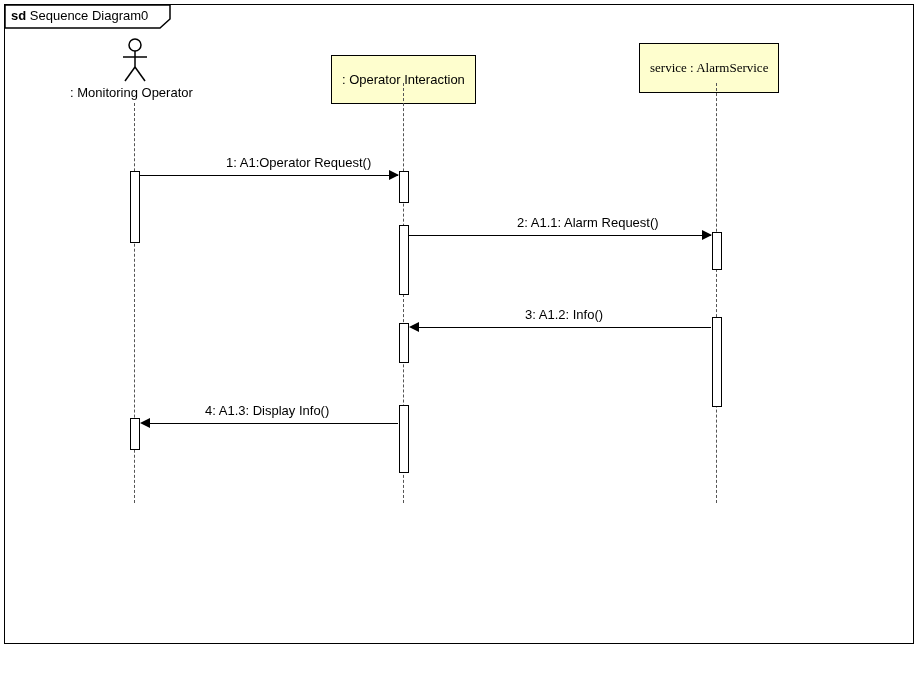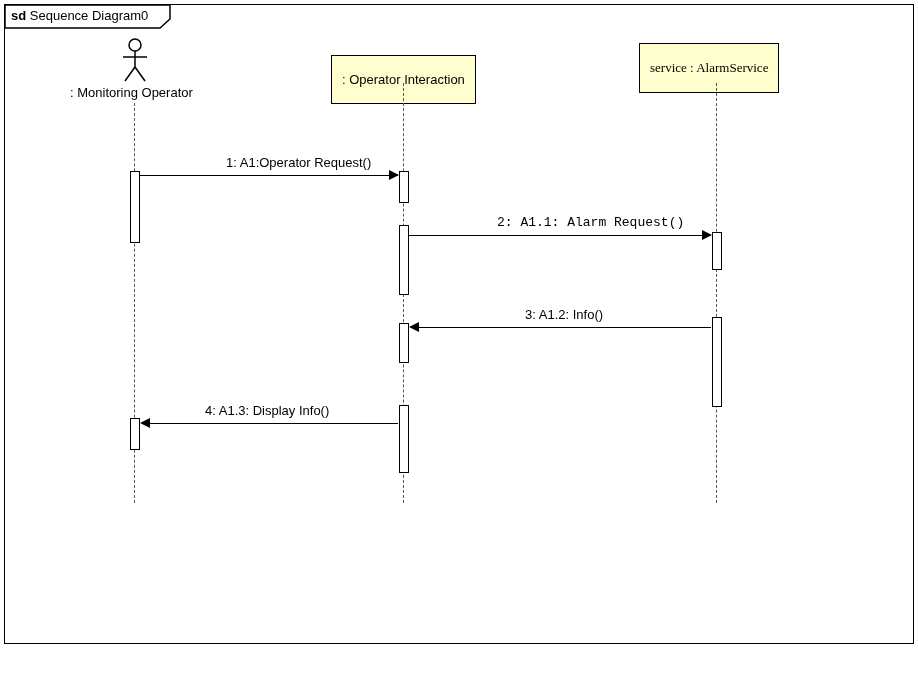--- a/index.html
+++ b/index.html
@@ -55,21 +55,21 @@
 
   <div class="activation" style="top:227px;left:707px;height:38px;"></div>
   <div class="activation" style="top:312px;left:707px;height:90px;"></div>
 
   <div class="msg-line" style="top:170px;left:135px;width:258px;"></div>
   <div class="arrowhead arrow-right" style="top:165px;left:384px;"></div>
   <div class="msg-label" style="top:150px;left:185px;margin-left:36px;">1: A1:Operator Request()</div>
 
   <div class="msg-line" style="top:230px;left:404px;width:302px;"></div>
   <div class="arrowhead arrow-right" style="top:225px;left:697px;"></div>
-  <div class="msg-label" style="top:210px;left:492px;font-family:Liberation Mono, monospace;">2: A1.1: Alarm Request()</div>
+  <div class="msg-label" style="top:210px;left:512px;">2: A1.1: Alarm Request()</div>
 
   <div class="msg-line" style="top:322px;left:406px;width:300px;"></div>
   <div class="arrowhead arrow-left" style="top:317px;left:404px;"></div>
   <div class="msg-label" style="top:302px;left:520px;">3: A1.2: Info()</div>
 
   <div class="msg-line" style="top:418px;left:137px;width:256px;"></div>
   <div class="arrowhead arrow-left" style="top:413px;left:135px;"></div>
   <div class="msg-label" style="top:398px;left:200px;">4: A1.3: Display Info()</div>
 
 </div>

